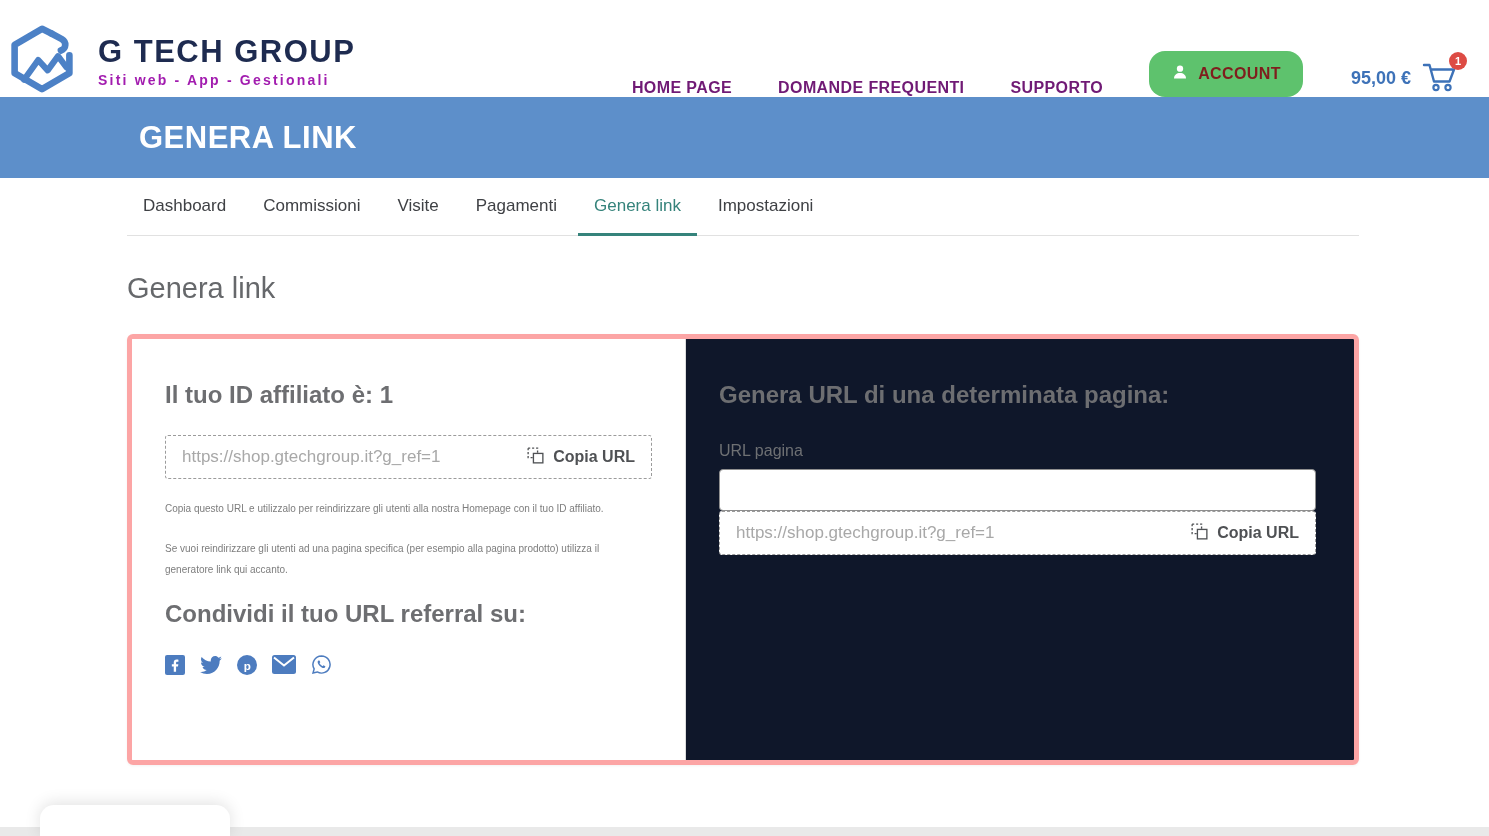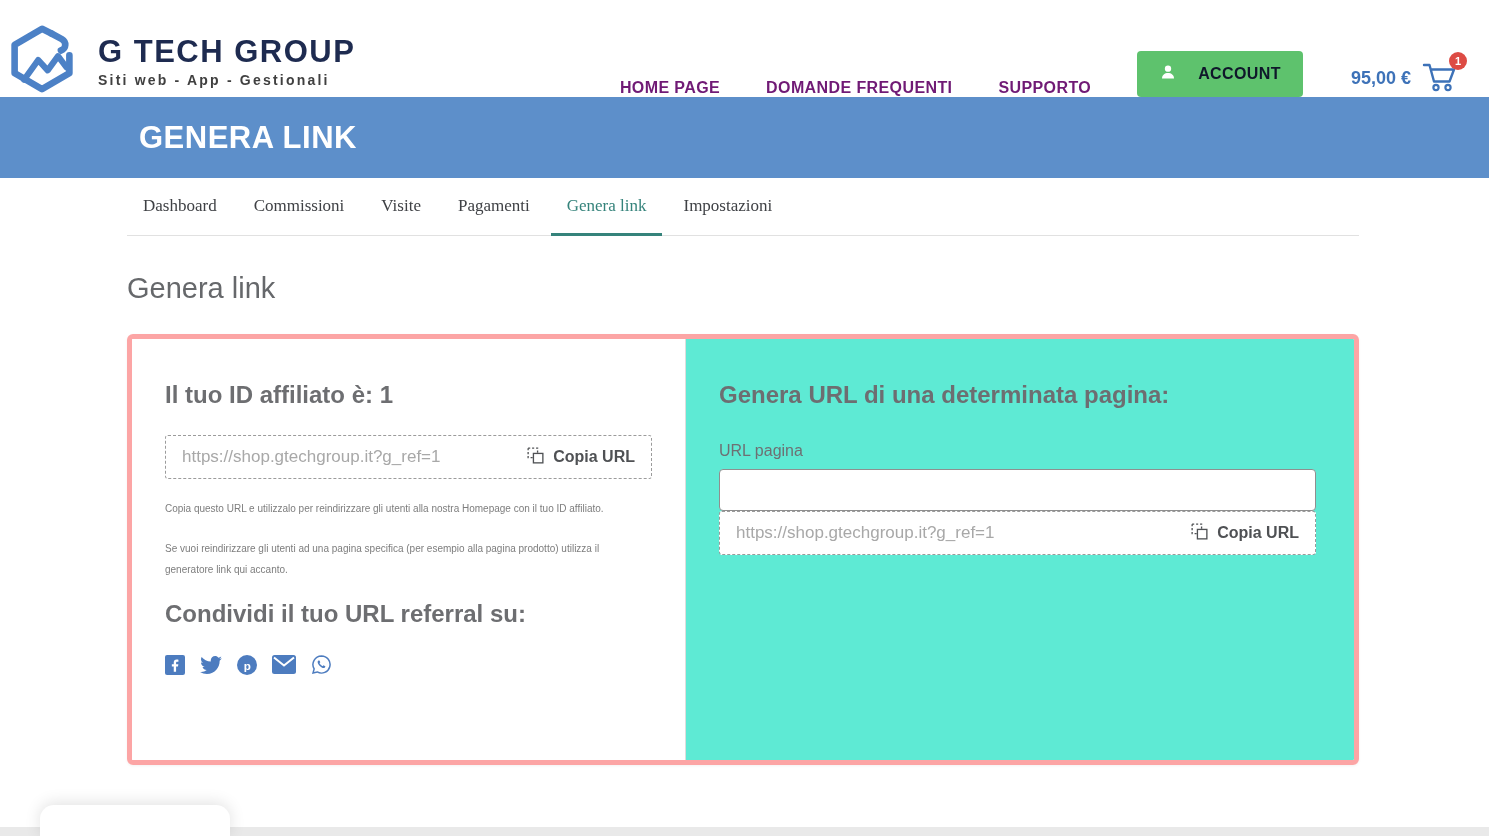--- a/index.html
+++ b/index.html
@@ -5,52 +5,52 @@
   * { margin:0; padding:0; box-sizing:border-box; }
   html,body { width:1489px; height:836px; }
   body { font-family:"Liberation Sans", sans-serif; background:#fff; overflow:hidden; }
   .page { position:relative; width:1489px; height:836px; background:#fff; overflow:hidden; }
 
   
   .header { display:flex; align-items:flex-end; height:97px; background:#fff; padding:0 30px 0 8px; }
   .logo-wrap { display:flex; align-items:center; gap:22px; }
   .brand-text { display:flex; flex-direction:column; }
   .brand-name { font-size:31px; font-weight:700; color:#1e2b50; letter-spacing:1.5px; line-height:34px; }
-  .brand-tagline { font-size:14px; font-weight:700; color:#404040; letter-spacing:2.2px; margin-top:3px; }
+  .brand-tagline { font-size:14px; font-weight:700; color:#a21caf; letter-spacing:2.2px; margin-top:3px; }
   .main-nav { margin-left:auto; display:flex; align-items:center; gap:46px; }
   .nav-item { font-size:16px; font-weight:700; color:#701a75; letter-spacing:0.4px; cursor:pointer; }
-  .account-btn { margin-left:46px; display:flex; align-items:center; gap:21px; background:#5ec26d;
-    color:#0f172a; font-size:16px; font-weight:700; letter-spacing:0.4px; border:none;
-    border-radius:4px; padding:12px 22px; cursor:pointer; }
+  .account-btn { margin-left:46px; display:flex; align-items:center; gap:9px; background:#5ec26d;
+    color:#7f1d1d; font-size:16px; font-weight:700; letter-spacing:0.4px; border:none;
+    border-radius:16px; padding:12px 22px; cursor:pointer; }
   .cart-wrap { margin-left:48px; display:flex; align-items:center; gap:10px; }
   .cart-total { font-size:18px; font-weight:700; color:#3d72b8; }
   .cart-icon-wrap { position:relative; cursor:pointer; }
   .cart-badge { position:absolute; top:-8px; right:-8px; width:18px; height:18px; border-radius:50%;
     background:#dd4b44; color:#fff; font-size:11px; font-weight:700; display:flex;
     align-items:center; justify-content:center; }
 
   
   .banner { height:81px; background:#5d8fca; display:flex; align-items:center; padding-left:139px; }
   .banner-title { color:#fff; font-size:31px; font-weight:700; letter-spacing:0.5px; }
 
   
   .tabs-outer { padding:0 130px 0 127px; }
   .tabs { display:flex; gap:5px; height:58px; align-items:stretch; border-bottom:1px solid #e1e1e1; }
   .tab { display:flex; align-items:center; padding:12px 16px; font-size:17px; color:#3f4145;
-    cursor:pointer; border-bottom:3px solid transparent; margin-bottom:-1px;font-family:Liberation Serif, serif; }
+    cursor:pointer; border-bottom:3px solid transparent; margin-bottom:-1px; }
   .tab.active { color:#35837b; border-bottom-color:#35837b; }
 
   
   .page-title { margin:36px 0 0 127px; font-size:29px; font-weight:500; color:#66686b; }
 
   
   .card { margin:29px 0 0 127px; width:1232px; height:431px; border:5px solid #fca5a5;
     border-radius:6px; display:flex; overflow:hidden; box-shadow:0 1px 3px rgba(0,0,0,0.05); }
   .panel-left { width:554px; background:#fff; border-right:1px solid #dddddd; padding:42px 33px 0 33px; }
-  .panel-right { flex:1; background:#5eead4; padding:42px 38px 0 33px; }
+  .panel-right { flex:1; background:#0f172a; padding:42px 38px 0 33px; }
   .h2 { font-size:24px; font-weight:700; color:#6d6e71; }
   .field-label-bold { font-size:17px; font-weight:700; color:#63666a; margin-bottom:9px; }
   .field-label { font-size:16px; color:#6e7073; margin-bottom:9px; }
   .url-box { display:flex; align-items:center; justify-content:space-between;
     border:1px dashed #9b9b9b; border-radius:3px; background:#fff; height:44px; padding:0 16px;gap:47px; }
   .url-text { color:#a8a8a8; font-size:17px; white-space:nowrap; overflow:hidden; }
   .copy-btn { display:flex; align-items:center; gap:9px; background:none; border:none;
     font-family:"Liberation Sans", sans-serif; font-size:16px; font-weight:700; color:#4f5154; cursor:pointer; }
   .para { font-size:10px; color:#7d7d7d; line-height:21px; margin-top:19px; max-width:470px; }
   .share-heading { margin-top:20px; }

